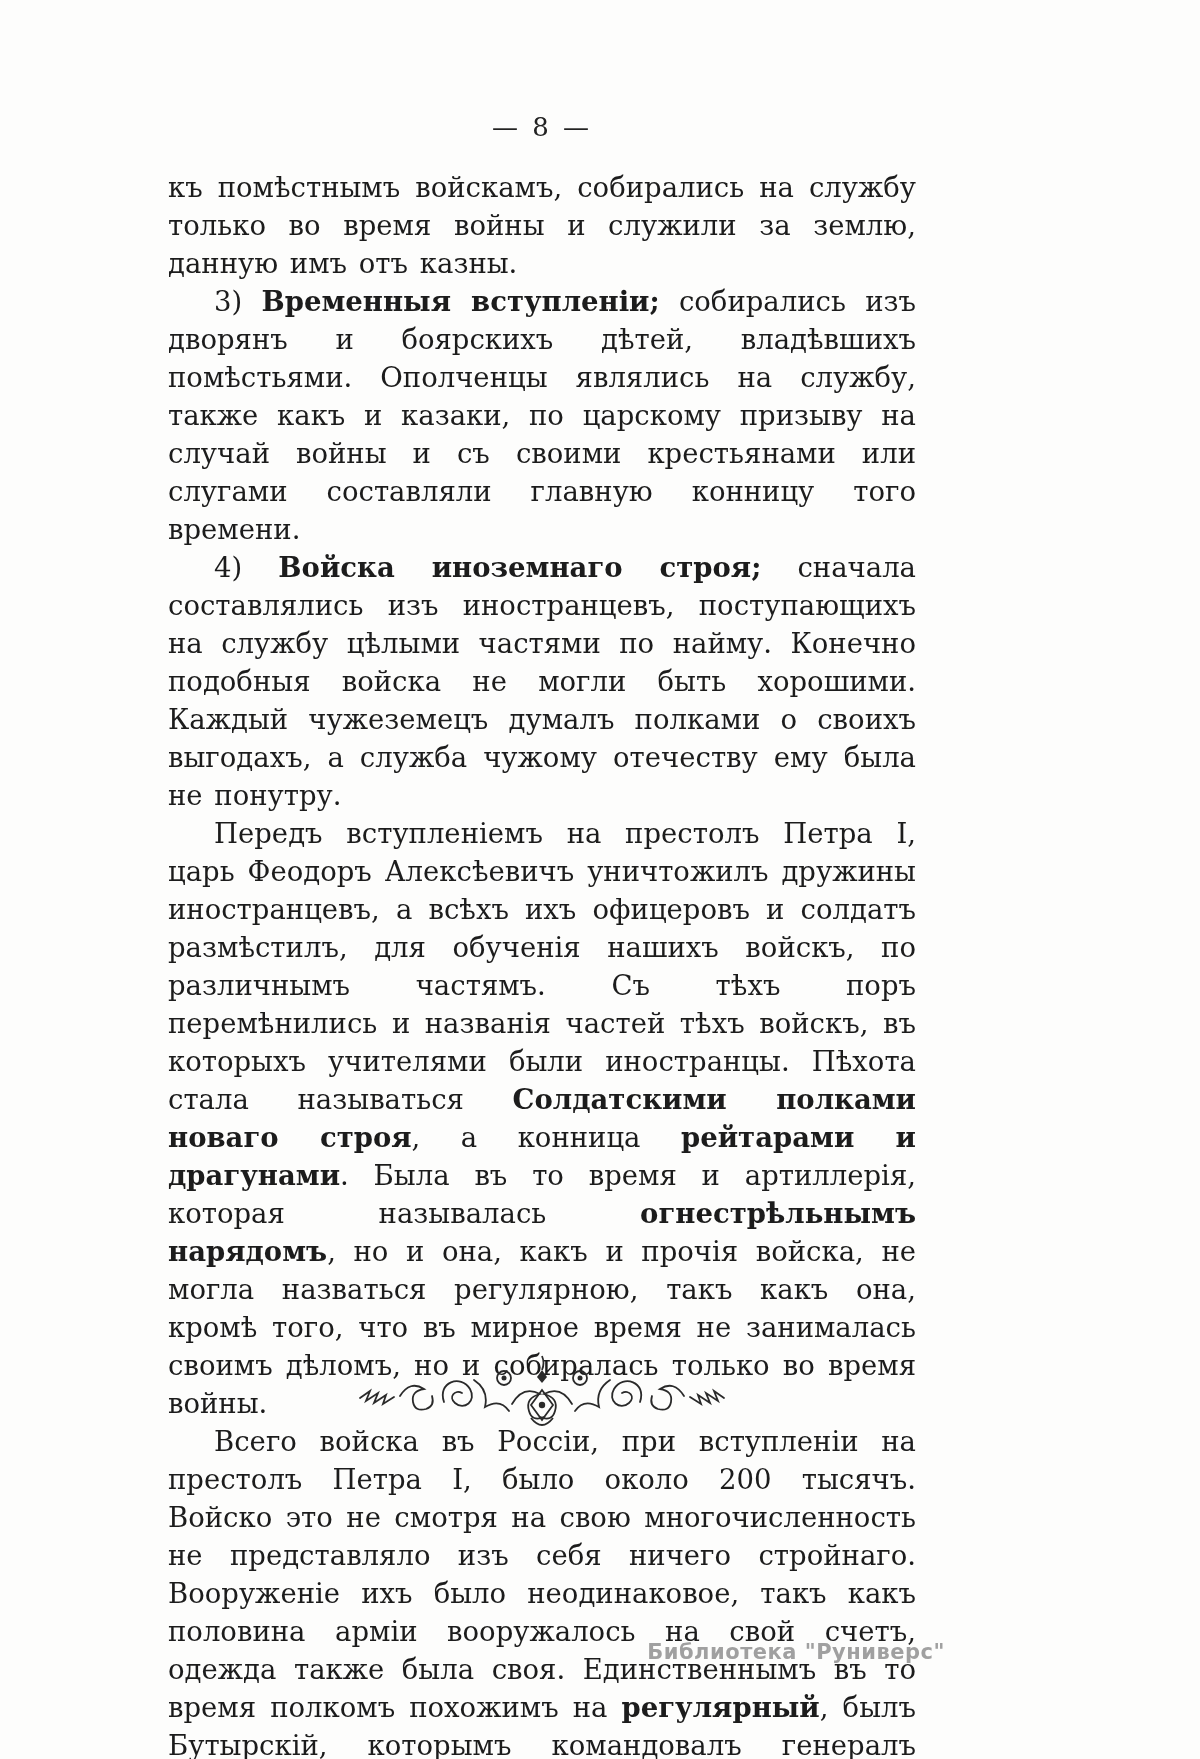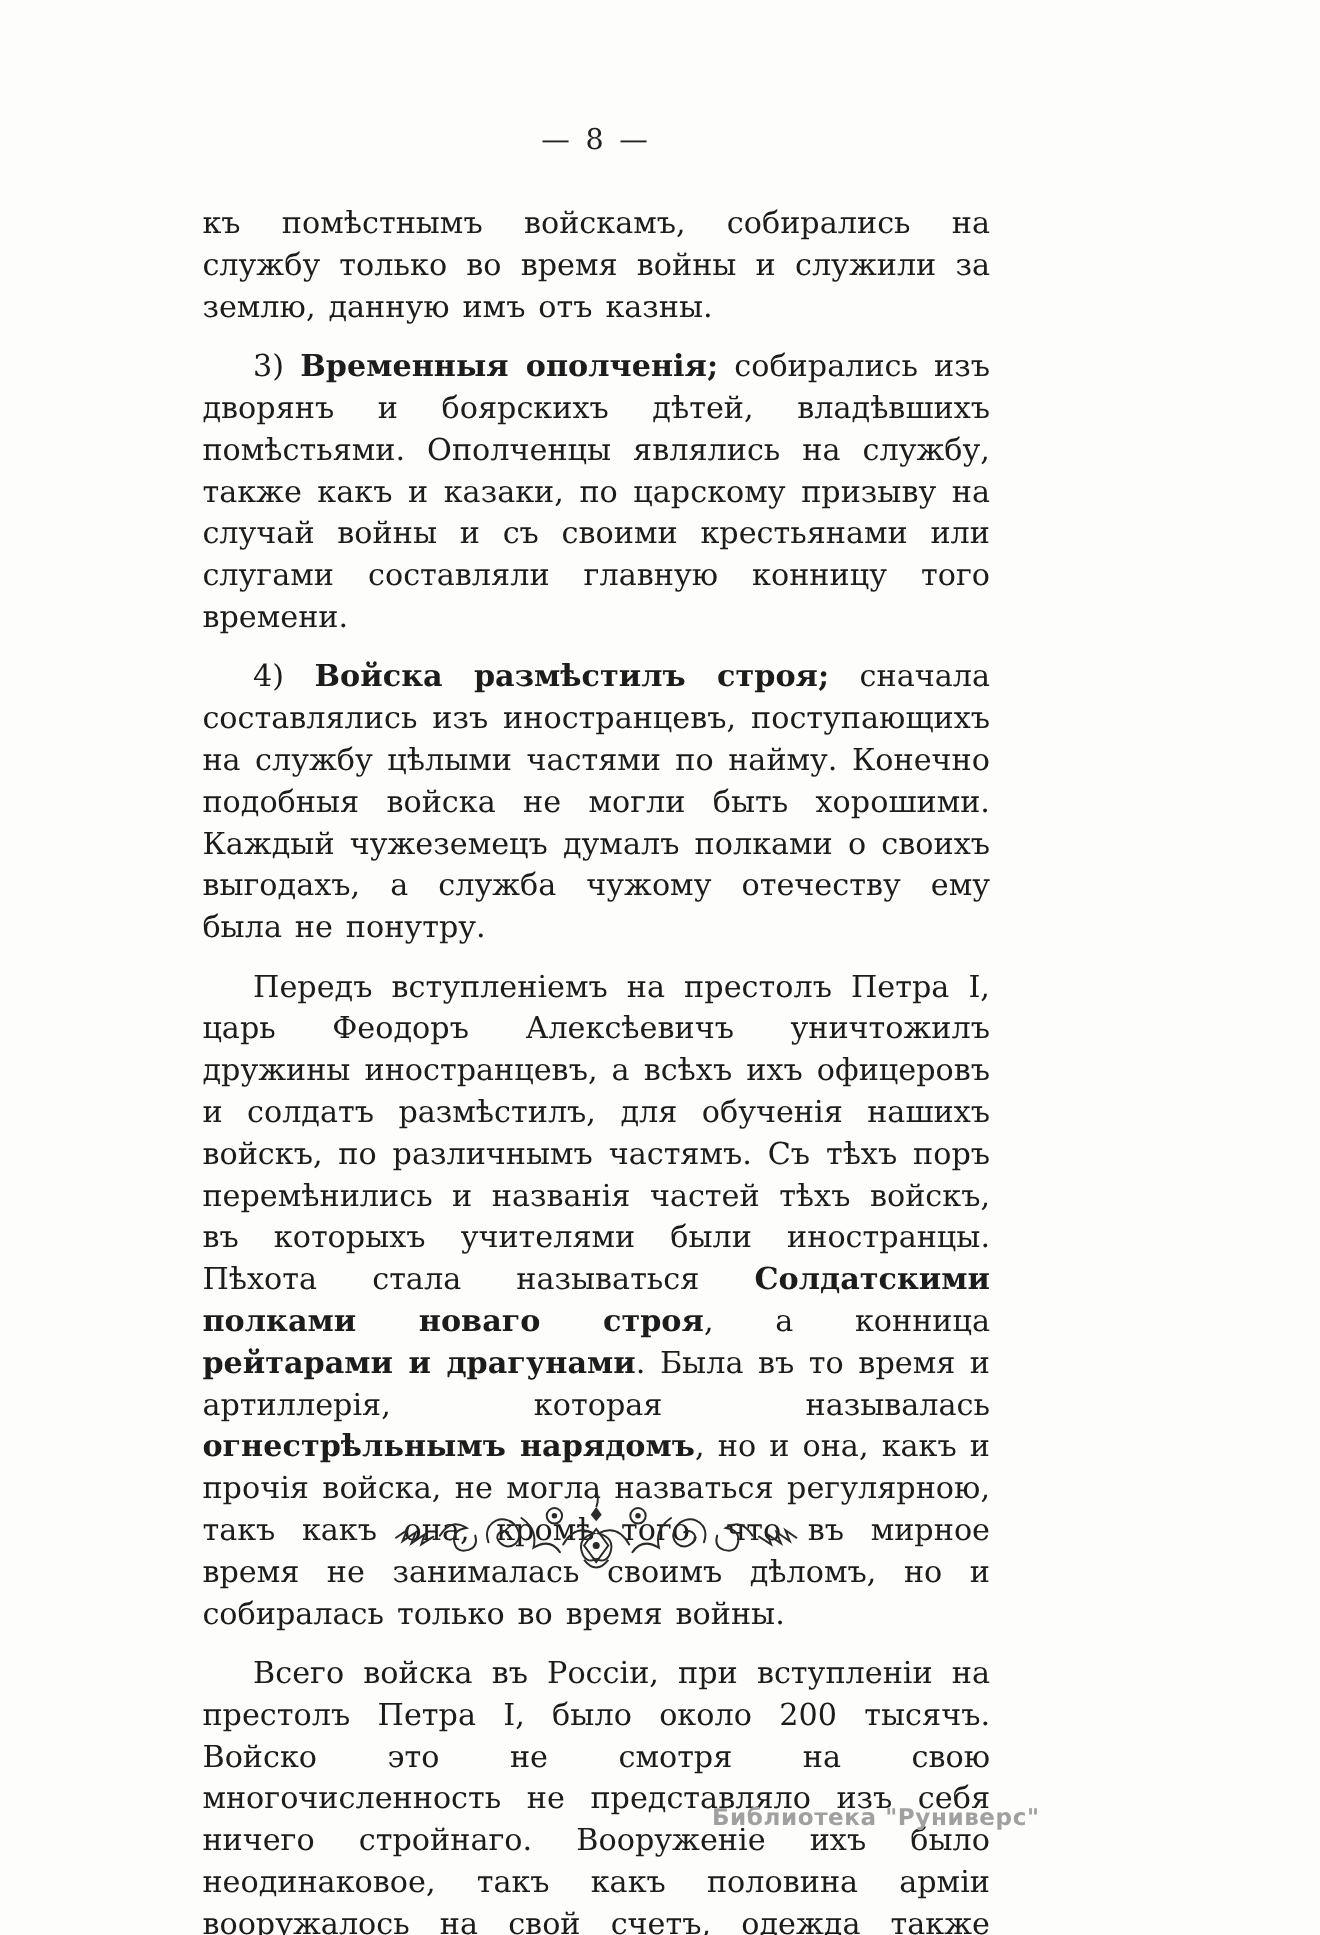--- a/index.html
+++ b/index.html
@@ -25,21 +25,21 @@
   .text-block {
     position: absolute;
     top: 168px;
     left: 168px;
     width: 748px;
     font-size: 27.5px;
     line-height: 38px;
     word-spacing: 3px;
   }
   .para {
-    margin: 16px;
+    margin: 0;
     text-align: justify;
     text-justify: inter-word;
   }
   .para.indent { text-indent: 46px; }
   .bold { font-weight: bold; }
   .ornament-wrap {
     position: absolute;
     top: 1348px;
     left: 168px;
     width: 748px;
@@ -60,22 +60,22 @@
 </style>
 </head>
 <body>
 
 <div class="page">
 
   <div class="page-number">— 8 —</div>
 
   <div class="text-block">
       <p class="para"><span>къ помѣстнымъ войскамъ, собирались на службу только во время войны и служили за землю, данную имъ отъ казны.</span></p>
-      <p class="para indent"><span>3) </span><span class="bold">Временныя ополченія;</span><span> собирались изъ дворянъ и боярскихъ дѣтей, владѣвшихъ помѣстьями. Ополченцы являлись на службу, также какъ и казаки, по царскому призыву на случай войны и съ своими крестьянами или слугами составляли главную конницу того времени.</span></p>
-      <p class="para indent"><span>4) </span><span class="bold">Войска размѣстилъ строя;</span><span> сначала составлялись изъ иностранцевъ, поступающихъ на службу цѣлыми частями по найму. Конечно подобныя войска не могли быть хорошими. Каждый чужеземецъ думалъ полками о своихъ выгодахъ, а служба чужому отечеству ему была не понутру.</span></p>
+      <p class="para indent"><span>3) </span><span class="bold">Временныя вступленіи;</span><span> собирались изъ дворянъ и боярскихъ дѣтей, владѣвшихъ помѣстьями. Ополченцы являлись на службу, также какъ и казаки, по царскому призыву на случай войны и съ своими крестьянами или слугами составляли главную конницу того времени.</span></p>
+      <p class="para indent"><span>4) </span><span class="bold">Войска иноземнаго строя;</span><span> сначала составлялись изъ иностранцевъ, поступающихъ на службу цѣлыми частями по найму. Конечно подобныя войска не могли быть хорошими. Каждый чужеземецъ думалъ полками о своихъ выгодахъ, а служба чужому отечеству ему была не понутру.</span></p>
       <p class="para indent"><span>Передъ вступленіемъ на престолъ Петра I, царь Феодоръ Алексѣевичъ уничтожилъ дружины иностранцевъ, а всѣхъ ихъ офицеровъ и солдатъ размѣстилъ, для обученія нашихъ войскъ, по различнымъ частямъ. Съ тѣхъ поръ перемѣнились и названія частей тѣхъ войскъ, въ которыхъ учителями были иностранцы. Пѣхота стала называться </span><span class="bold">Солдатскими полками новаго строя</span><span>, а конница </span><span class="bold">рейтарами и драгунами</span><span>. Была въ то время и артиллерія, которая называлась </span><span class="bold">огнестрѣльнымъ нарядомъ</span><span>, но и она, какъ и прочія войска, не могла назваться регулярною, такъ какъ она, кромѣ того, что въ мирное время не занималась своимъ дѣломъ, но и собиралась только во время войны.</span></p>
       <p class="para indent"><span>Всего войска въ Россіи, при вступленіи на престолъ Петра I, было около 200 тысячъ. Войско это не смотря на свою многочисленность не представляло изъ себя ничего стройнаго. Вооруженіе ихъ было неодинаковое, такъ какъ половина арміи вооружалось на свой счетъ, одежда также была своя. Единственнымъ въ то время полкомъ похожимъ на </span><span class="bold">регулярный</span><span>, былъ Бутырскій, которымъ командовалъ генералъ Гордонъ, да и то только похожимъ,—на самомъ же дѣлѣ въ немъ многаго не доставало для того, чтобы назваться регулярнымъ.</span></p>
     </div>
 
   <div class="ornament-wrap">
     <svg width="380" height="95" viewBox="0 0 380 95" aria-hidden="true">
       <g id="orn-left" fill="none" stroke="#2a2a2a" stroke-width="1.8" stroke-linecap="round">
         <path d="M8 50 l10 -7 l-4 10 l12 -8 l-4 10 l12 -8 l-3 9 l11 -7"></path>
         <path d="M48 48 q10 -16 24 -7 q-13 2 -11 13 q2 10 13 7 q9 -3 6 -13"></path>
         <path d="M92 54 c-7 -20 17 -28 26 -13 c7 12 -6 22 -15 14 c-7 -6 0 -14 7 -10"></path>

